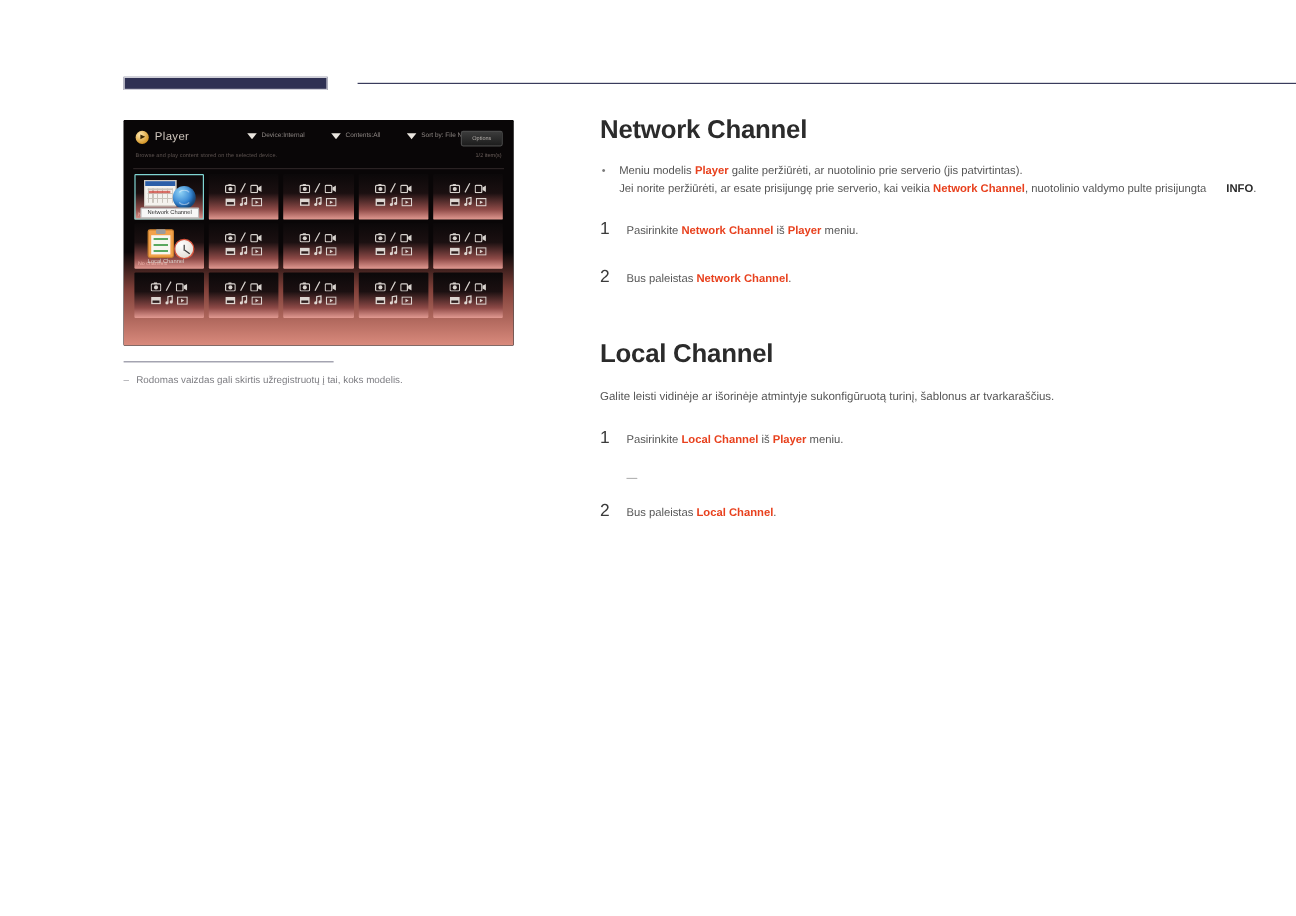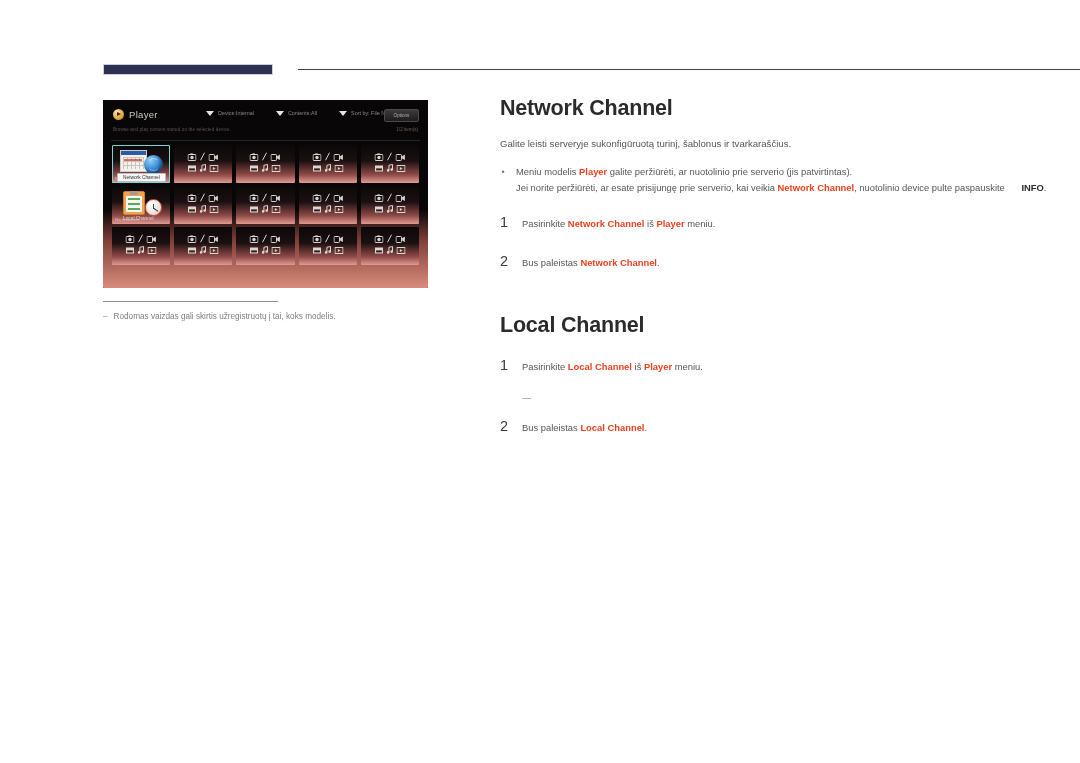--- a/index.html
+++ b/index.html
@@ -693,43 +693,43 @@
     <div class="cap">
       <span class="dash">‒</span>
       <span>Rodomas vaizdas gali skirtis užregistruotų į tai, koks modelis.</span>
     </div>
   </div>
 
   <div class="rightcol">
 
     <h1>Network Channel</h1>
 
-    <div class="lead">Galite leisti serveryje sukonfigūruotą turinį, šablonus ir tvarkaraščius.</div>
 
     <div class="bulletrow">
       <span class="dot">•</span>
       <div>
         <span>Meniu modelis </span><span class="hl">Player</span><span> galite peržiūrėti, ar nuotolinio prie serverio (jis patvirtintas).</span><br>
-        <span>Jei norite peržiūrėti, ar esate prisijungę prie serverio, kai veikia </span><span class="hl">Network Channel</span><span>, nuotolinio device pulte paspauskite </span><span class="bold">INFO</span><span>.</span>
+        <span>Jei norite peržiūrėti, ar esate prisijungę prie serverio, kai veikia </span><span class="hl">Network Channel</span><span>, nuotolinio valdymo pulte prisijungta </span><span class="bold">INFO</span><span>.</span>
       </div>
     </div>
 
     <div class="steprow">
       <span class="num">1</span>
       <div><span>Pasirinkite </span><span class="hl">Network Channel</span><span> iš </span><span class="hl">Player</span><span> meniu.</span></div>
     </div>
 
     <div class="steprow">
       <span class="num">2</span>
       <div><span>Bus paleistas </span><span class="hl">Network Channel</span><span>.</span></div>
     </div>
 
     <div class="sec2">
       <h2>Local Channel</h2>
 
+      <div class="lead">Galite leisti vidinėje ar išorinėje atmintyje sukonfigūruotą turinį, šablonus ar tvarkaraščius.</div>
 
       <div class="steprow">
         <span class="num">1</span>
         <div><span>Pasirinkite </span><span class="hl">Local Channel</span><span> iš </span><span class="hl">Player</span><span> meniu.</span></div>
       </div>
 
       <div class="noterow">
         <span class="ndash">—</span>
       </div>
 

